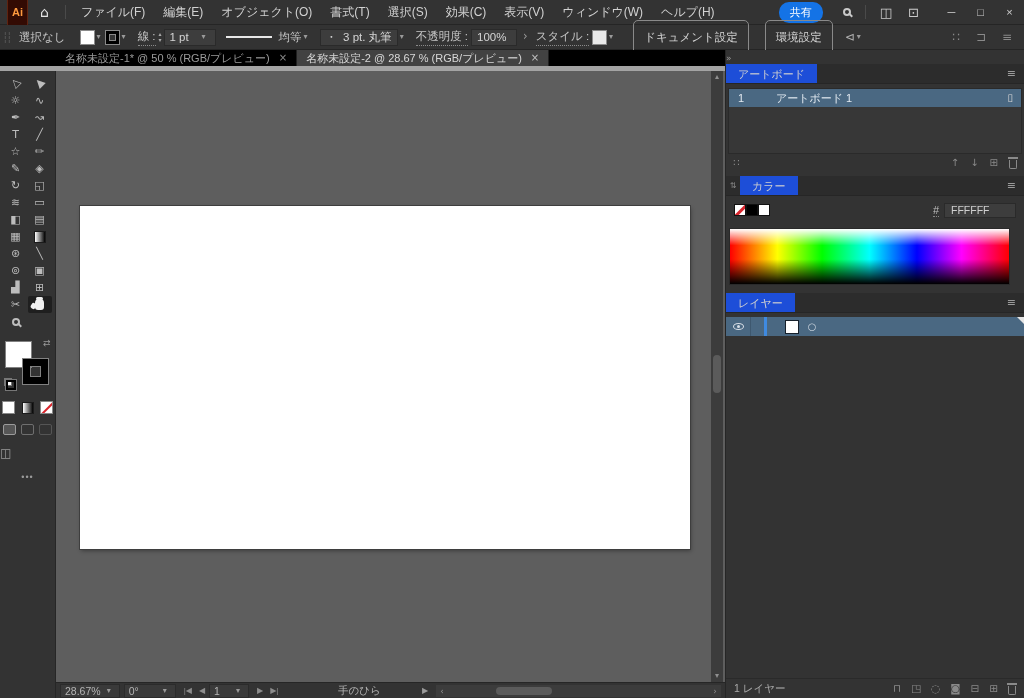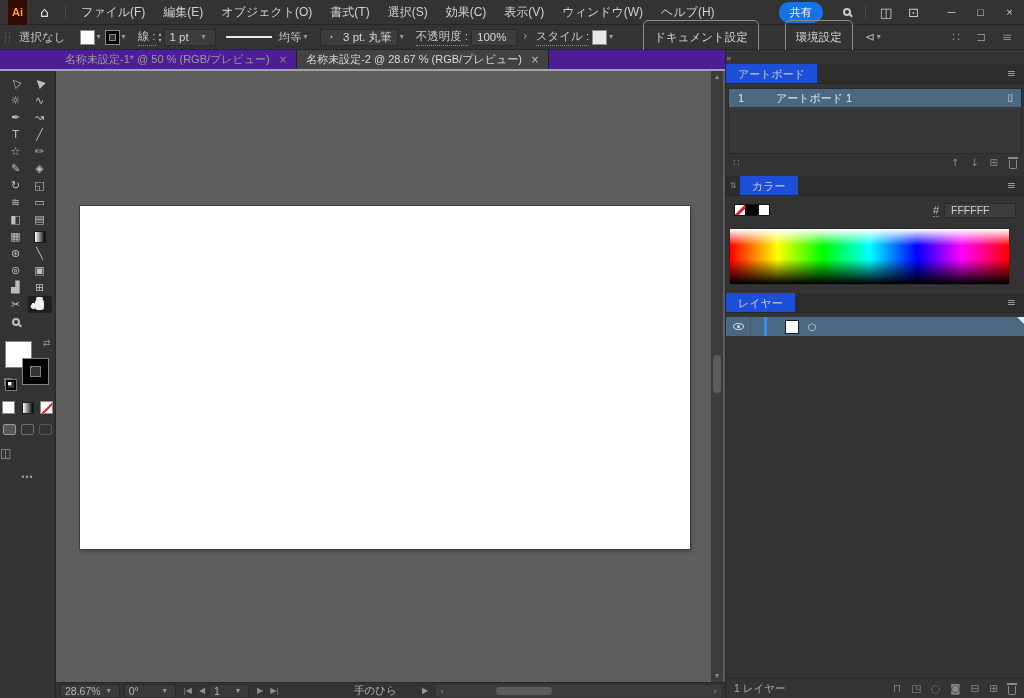--- a/index.html
+++ b/index.html
@@ -59,27 +59,27 @@
   .swatch.fill { background:#fff; }
   .swatch.stroke { background:#333; border:1px solid #8a8a8a; box-shadow:inset 0 0 0 3px #000, inset 0 0 0 4px #8a8a8a; }
   .swatch.style { background:#e9e9e9; }
   .chev { color:#9a9a9a; font-size:8px; margin:0 4px 0 2px; }
   .cb-label { margin:0 3px 0 8px; border-bottom:1px dotted #8b8b8b; padding-bottom:1px; }
   .stepper { display:inline-flex; flex-direction:column; font-size:6px; color:#aaa; line-height:5px; margin-right:2px; }
   .field { background:#3d3d3d; border:1px solid #2a2a2a; height:17px; display:inline-flex; align-items:center;
       padding:0 5px; color:#d5d5d5; }
   .line-preview { display:inline-flex; align-items:center; gap:7px; margin-left:10px; }
   .line-sample { display:inline-block; width:46px; height:2px; background:#e8e8e8; }
-  .cb-btn { border:1px solid #8a8a8a; border-radius:5px; padding:9px 10px; margin-left:26px; color:#d5d5d5; }
+  .cb-btn { border:1px solid #8a8a8a; border-radius:5px; padding:9px 10px; margin-left:16px; color:#d5d5d5; }
   .cb-right { margin-left:auto; display:flex; align-items:center; gap:16px; margin-right:12px; color:#8a8a8a; }
   .cb-right .sicon { color:#8a8a8a; font-size:12px; }
 
   
-  .tabbar { position:absolute; left:0; top:50px; width:725px; height:21px; background:#4c1d95;
-      display:flex; align-items:stretch; border-bottom:2px solid #a3a3a3; }
+  .tabbar { position:absolute; left:0; top:50px; width:725px; height:21px; background:#000000;
+      display:flex; align-items:stretch; border-bottom:5px solid #a3a3a3; }
   .tabbar .spacer-left { width:56px; }
   .doc-tab { display:flex; align-items:center; padding:0 9px; font-size:11px; color:#9b9b9b;
       border-right:1px solid #202020; }
   .doc-tab.active { background:#424242; color:#d8d8d8; }
   .tab-x { margin-left:9px; font-size:10px; color:#8b8b8b; }
   .doc-tab.active .tab-x { color:#c3c3c3; }
 
   
   .toolcol { position:absolute; left:0; top:71px; width:56px; height:627px; background:#333;
       border-right:1px solid #262626; }
@@ -118,21 +118,21 @@
   .vscroll .arr.up { top:0; } .vscroll .arr.dn { bottom:0; }
   .vthumb { position:absolute; left:2px; top:284px; width:8px; height:38px; background:#5b5b5b; border-radius:4px; }
 
   
   .statusbar { position:absolute; left:56px; top:682px; width:669px; height:16px; background:#333;
       border-top:1px solid #262626; display:flex; align-items:center; font-size:10.5px; color:#b5b5b5; }
   .sb-field { background:#3a3a3a; border:1px solid #2b2b2b; height:14px; display:inline-flex;
       align-items:center; padding:0 4px; margin-left:4px; }
   .sb-field .chev { margin-left:6px; }
   .sb-nav { display:flex; align-items:center; gap:7px; margin-left:8px; color:#8d8d8d; font-size:8px; }
-  .sb-tool { position:absolute; left:298px; }
+  .sb-tool { position:absolute; left:282px; }
   .sb-play { position:absolute; left:366px; color:#9a9a9a; font-size:8px; }
   .hscroll { position:absolute; left:380px; right:4px; height:12px; top:2px; background:#3c3c3c;
       display:flex; align-items:center; }
   .hscroll .arr { width:12px; text-align:center; color:#8f8f8f; font-size:9px; line-height:12px; }
   .htrack { position:relative; flex:1; height:12px; }
   .hthumb { position:absolute; left:48px; top:2px; width:56px; height:8px; background:#5b5b5b; border-radius:4px; }
 
   
   .rightcol { position:absolute; left:725px; top:50px; width:299px; height:648px; background:#333;
       border-left:1px solid #262626; }

